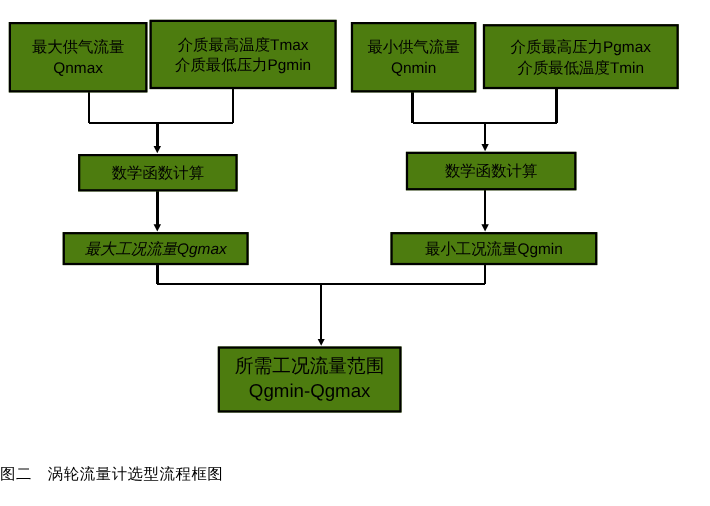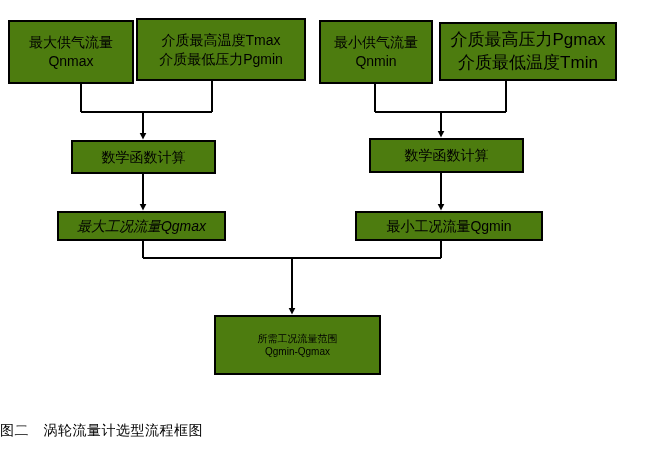--- a/index.html
+++ b/index.html
@@ -37,32 +37,32 @@
   }
   .node .line {
     display: block;
     white-space: nowrap;
   }
 
   
   #node-qnmax   { left: 8px;   top: 20px;  width: 126px; height: 64px; font-size: 14px; }
   #node-pgmin   { left: 136px; top: 18px;  width: 170px; height: 63px; font-size: 14px; }
   #node-qnmin   { left: 319px; top: 20px;  width: 114px; height: 64px; font-size: 14px; }
-  #node-pgmax   { left: 439px; top: 22px;  width: 178px; height: 59px; font-size: 17px; }
+  #node-pgmax   { left: 439px; top: 22px;  width: 178px; height: 59px; font-size: 14px; }
 
   
   #node-calc-left  { left: 71px;  top: 140px; width: 145px; height: 34px; font-size: 14px; }
   #node-calc-right { left: 369px; top: 138px; width: 155px; height: 35px; font-size: 14px; }
 
   
   #node-qgmax { left: 57px;  top: 211px; width: 169px; height: 30px; font-size: 14px; font-style: italic; }
   #node-qgmin { left: 355px; top: 211px; width: 188px; height: 30px; font-size: 14px; }
 
   
-  #node-range { left: 214px; top: 315px; width: 167px; height: 60px; font-size: 10px; }
+  #node-range { left: 198px; top: 315px; width: 167px; height: 60px; font-size: 17px; }
 
   
   #caption {
     position: absolute;
     left: 0;
     top: 422px;
     width: 645px;
     text-align: left;
     font-size: 14px;
     letter-spacing: 0.5px;

